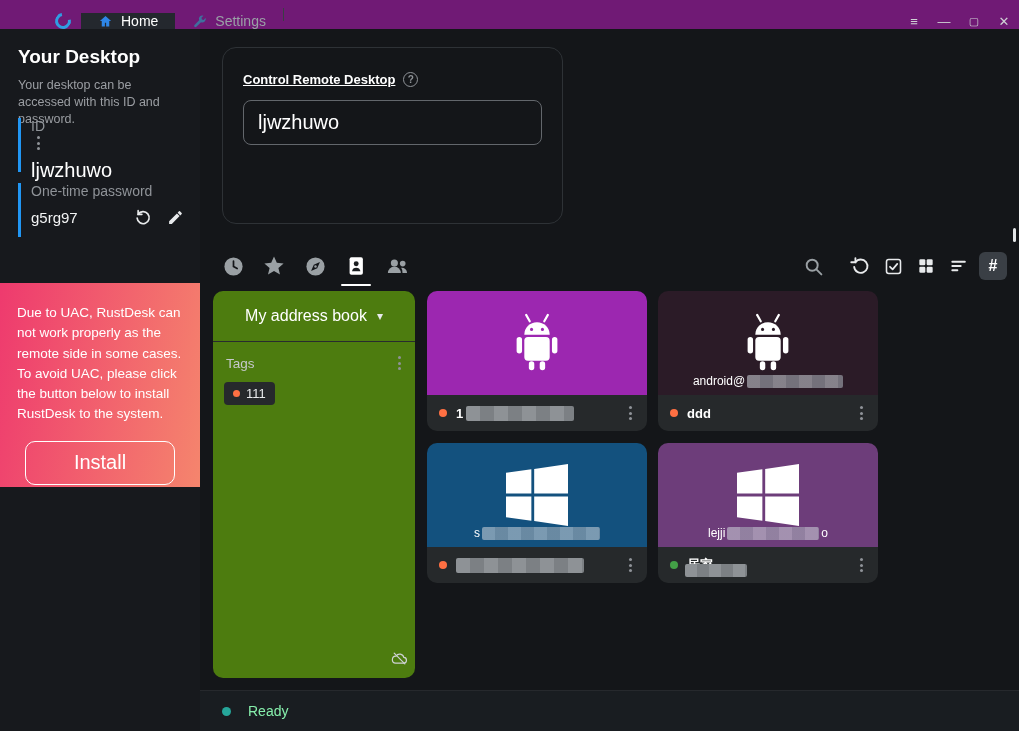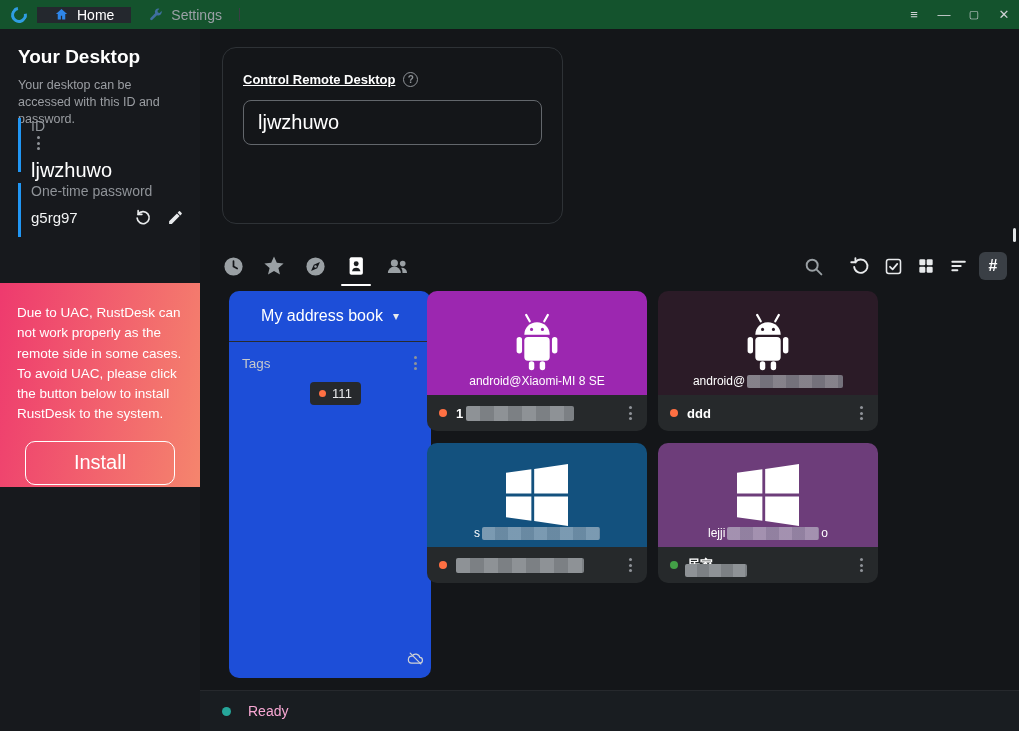--- a/index.html
+++ b/index.html
@@ -3,21 +3,21 @@
 <meta charset="utf-8">
 <style>
   * { box-sizing: border-box; margin: 0; padding: 0; }
   html,body { background:#000; }
   .app {
     position:relative; width:1019px; height:731px; overflow:hidden;
     background:#141619; color:#e7e9ea;
     font-family:"Liberation Sans", sans-serif;
   }
   
-  .titlebar { position:absolute; top:0; left:0; right:0; height:29px; background:#14532d; display:flex; align-items:center; }
+  .titlebar { position:absolute; top:0; left:0; right:0; height:29px; background:#701a75; display:flex; align-items:flex-end;padding-left:44px; }
   .logo { width:37px; display:flex; align-items:center; justify-content:center; }
   .logo-ring { width:16px; height:16px; border-radius:50%; border:3.4px solid #2f9de2; border-top-color:transparent; transform:rotate(35deg); }
   .tab { display:flex; align-items:center; gap:8px; padding:0 17px; font-size:14px; cursor:default; }
   .tab.active { background:#24282e; color:#fff; }
   .tab.inactive { color:#9aa0a6; }
   .tab-divider { width:1px; height:13px; background:#3a3e44; align-self:center; }
   .win-controls { margin-left:auto; display:flex; align-items:stretch; }
   .win-btn { width:30px; display:flex; align-items:center; justify-content:center; color:#cfd2d5; font-size:13px; }
   .win-btn.max { font-size:11px; }
   
@@ -52,21 +52,21 @@
   .btn-primary { background:#2196f3; border:none; border-radius:4px; color:#fff; font-size:13px; padding:5px 18px; font-family:inherit; cursor:pointer; }
   
   .toolbar { position:absolute; left:20px; right:12px; top:221px; height:32px; display:flex; align-items:center; }
   .tb-left { display:flex; align-items:center; gap:15px; }
   .tb-icon { width:26px; height:26px; display:flex; align-items:center; justify-content:center; cursor:pointer; position:relative; }
   .tb-icon.active::after { content:""; position:absolute; left:-2px; right:-2px; bottom:-7px; height:2px; background:#fff; border-radius:1px; }
   .tb-right { margin-left:auto; display:flex; align-items:center; gap:7px; }
   .tb-right .tb-icon.search { margin-right:14px; }
   .hash-btn { width:28px; height:28px; background:#3a3f45; border-radius:6px; color:#fff; font-size:16px; font-weight:700; display:flex; align-items:center; justify-content:center; cursor:pointer; }
   
-  .ab-panel { position:absolute; left:29px; top:262px; width:202px; height:387px; background:#1d4ed8; border-radius:10px;text-align:center; }
+  .ab-panel { position:absolute; left:13px; top:262px; width:202px; height:387px; background:#4d7c0f; border-radius:10px; }
   .ab-header { height:51px; border-bottom:1px solid #282b2f; display:flex; align-items:center; justify-content:center; gap:10px; cursor:pointer; }
   .ab-header-label { font-size:16px; color:#fff; }
   .ab-chevron { color:#e8eaec; font-size:12px; }
   .ab-tags-row { display:flex; align-items:center; justify-content:space-between; padding:12px 8px 0 13px; }
   .ab-tags-label { font-size:13.5px; color:#c6c9cc; }
   .tag-chip { display:inline-flex; align-items:center; gap:6px; margin:10px 0 0 11px; background:#26292c; border-radius:4px; padding:4px 9px; cursor:pointer; }
   .tag-dot { width:7px; height:7px; border-radius:50%; }
   .tag-label { font-size:13px; color:#e8eaec; }
   .cloud-off { position:absolute; right:7px; bottom:7px; cursor:pointer; }
   
@@ -77,21 +77,21 @@
   .redact-light { height:13px; border-radius:2px; background:repeating-linear-gradient(90deg, rgba(208,214,220,.55) 0 13px, rgba(176,184,192,.55) 13px 26px); }
   .redact-dark { height:15px; border-radius:2px; background:repeating-linear-gradient(90deg, #8e9296 0 14px, #7c8084 14px 28px); }
   .pc-footer { height:36px; background:#26292b; display:flex; align-items:center; padding:0 9px 0 12px; gap:9px; }
   .pc-dot { width:8px; height:8px; border-radius:50%; flex:none; }
   .pc-name { font-size:13px; font-weight:700; color:#fff; position:relative; display:inline-flex; align-items:center; }
   .name-blur { position:absolute; left:-2px; top:8px; width:62px; height:13px; border-radius:2px; background:repeating-linear-gradient(90deg,#8e9296 0 12px,#7c8084 12px 24px); }
   .pc-kebab { margin-left:auto; }
   
   .statusbar { position:absolute; left:0; right:0; bottom:0; height:41px; background:#191d21; border-top:1px solid #26292d; display:flex; align-items:center; padding-left:22px; gap:17px; }
   .status-dot { width:9px; height:9px; border-radius:50%; }
-  .status-text { font-size:14px; color:#f9a8d4; }
+  .status-text { font-size:14px; color:#86efac; }
   .scrollthumb { position:absolute; right:3px; top:199px; width:3px; height:14px; background:#e2e4e6; border-radius:2px; }
 </style>
 </head>
 <body>
 
 <div class="app">
 
   <div class="titlebar">
     <div class="logo">
       <div class="logo-ring"></div>
@@ -277,23 +277,20 @@
               <path d="M40 11 L44 4" stroke="#fff" stroke-width="2.4" stroke-linecap="round"></path>
             <path d="M18 26 a14 14 0 0 1 28 0 z" fill="#fff"></path>
             <circle cx="26" cy="20" r="1.7" style="fill: rgb(156, 39, 176);"></circle>
               <circle cx="38" cy="20" r="1.7" style="fill: rgb(156, 39, 176);"></circle>
             <rect x="18" y="28.5" width="28" height="26" rx="4" fill="#fff"></rect>
             <rect x="9.5" y="28.5" width="6" height="18" rx="3" fill="#fff"></rect>
               <rect x="48.5" y="28.5" width="6" height="18" rx="3" fill="#fff"></rect>
             <rect x="23" y="55" width="6" height="10" rx="3" fill="#fff"></rect>
               <rect x="35" y="55" width="6" height="10" rx="3" fill="#fff"></rect>
           </svg>
-          <div class="pc-host">
-            <span>android@Xiaomi-MI 8 SE</span>
-          </div>
         </div>
         <div class="pc-footer">
           <span class="pc-dot" style="background: rgb(255, 112, 67);"></span>
           <span class="pc-name">
               <span>1</span>
               <span class="redact-dark" style="width:108px;margin-left:3px;"></span>
             </span>
           <span class="kebab pc-kebab">
               <i></i>
               <i></i>

